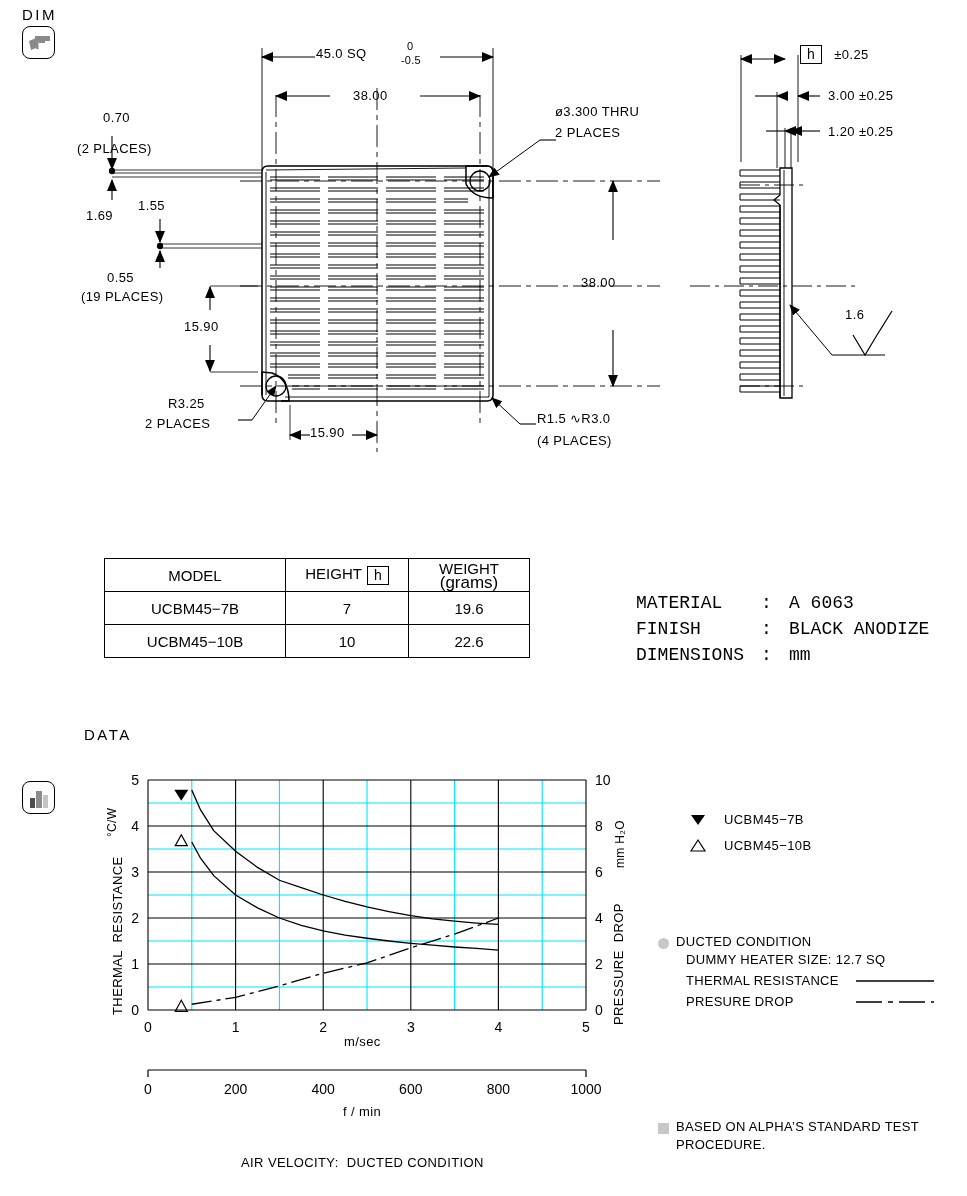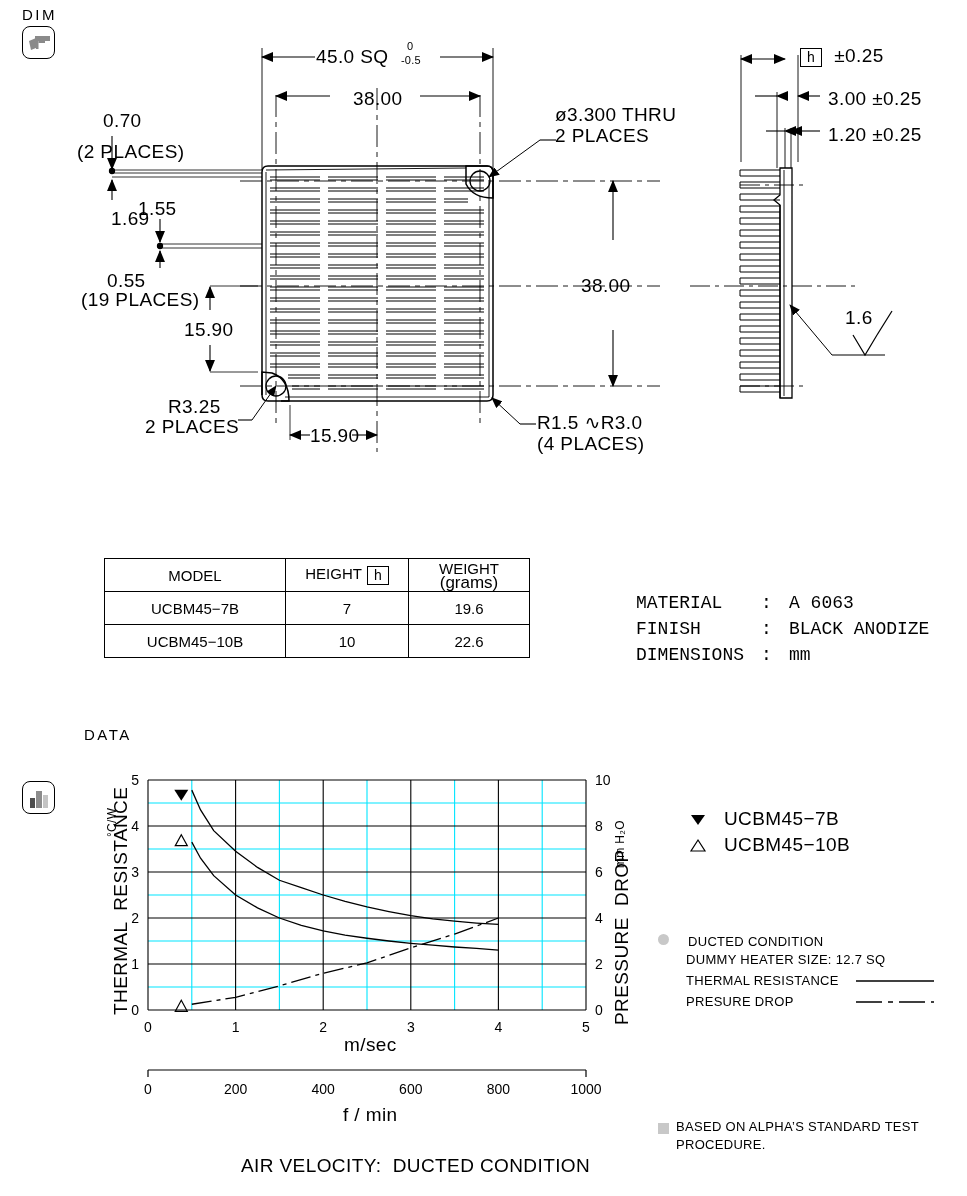--- a/index.html
+++ b/index.html
@@ -1,19 +1,19 @@
 <!DOCTYPE html>
 <html><head>
 <meta charset="utf-8">
 <style>
   html,body{margin:0;padding:0;background:#fff;}
   body{width:967px;height:1196px;position:relative;
        font-family:"Liberation Sans", sans-serif;color:#000;overflow:hidden;}
   .abs{position:absolute;}
-  .txt{font-size:19px;letter-spacing:.4px;white-space:pre;}
+  .txt{font-size:13px;letter-spacing:.4px;white-space:pre;}
   .txt13{font-size:13px;letter-spacing:.3px;white-space:pre;}
   .txt12{font-size:12px;letter-spacing:.3px;white-space:pre;}
   .txt11{font-size:11px;letter-spacing:.2px;white-space:pre;}
   .sect-label{font-size:15px;letter-spacing:2.5px;}
   .icon-box{width:33px;height:33px;border:1.6px solid #000;border-radius:8px;
             box-sizing:border-box;position:relative;background:#fff;}
   svg{display:block;overflow:visible;}
   .vert{writing-mode:vertical-rl;transform:rotate(180deg);white-space:pre;}
   table.spec{border-collapse:collapse;}
   table.spec td{border:1.3px solid #000;text-align:center;font-size:15px;
@@ -307,21 +307,21 @@
 
 <div class="abs txt" style="left:316px;top:46px;">45.0 SQ</div>
 <div class="abs txt11" style="left:407px;top:40px;">0</div>
 <div class="abs txt11" style="left:401px;top:54px;">-0.5</div>
 <div class="abs txt" style="left:353px;top:88px;">38.00</div>
 <div class="abs txt" style="left:581px;top:275px;">38.00</div>
 <div class="abs txt" style="left:555px;top:104px;">ø3.300 THRU</div>
 <div class="abs txt" style="left:555px;top:125px;">2 PLACES</div>
 <div class="abs txt" style="left:103px;top:110px;">0.70</div>
 <div class="abs txt" style="left:77px;top:141px;">(2 PLACES)</div>
-<div class="abs txt" style="left:86px;top:208px;margin-left:25px;">1.69</div>
+<div class="abs txt" style="left:86px;top:208px;">1.69</div>
 <div class="abs txt" style="left:138px;top:198px;">1.55</div>
 <div class="abs txt" style="left:107px;top:270px;">0.55</div>
 <div class="abs txt" style="left:81px;top:289px;">(19 PLACES)</div>
 <div class="abs txt" style="left:184px;top:319px;">15.90</div>
 <div class="abs txt" style="left:310px;top:425px;">15.90</div>
 <div class="abs txt" style="left:168px;top:396px;">R3.25</div>
 <div class="abs txt" style="left:145px;top:416px;">2 PLACES</div>
 <div class="abs txt" style="left:537px;top:411px;">R1.5 ∿R3.0</div>
 <div class="abs txt" style="left:537px;top:433px;">(4 PLACES)</div>
 
@@ -571,21 +571,21 @@
     <span style="width:34px;">
       <svg width="16" height="13">
           <path d="M8,1 L15,12 L1,12 Z" fill="none" stroke="#000" stroke-width="1.2"></path>
         </svg>
     </span>
     <span class="txt">UCBM45−10B</span>
   </div>
 </div>
 
 <div class="abs" style="left:658px;top:934px;">
-  <div style="display:flex;align-items:flex-start;gap:12px;">
+  <div style="display:flex;align-items:flex-end;">
     <span class="bullet-c" style="margin-right:7px;"></span>
     <span class="txt13">DUCTED CONDITION</span>
   </div>
   <div class="txt13" style="margin-left:28px;line-height:21px;">DUMMY HEATER SIZE: 12.7 SQ</div>
   <div style="margin-left:28px;display:flex;align-items:center;line-height:21px;">
     <span class="txt13" style="width:170px;">THERMAL RESISTANCE</span>
     <span>
       <svg width="78" height="6">
           <line x1="0" y1="3" x2="78" y2="3" stroke="#000" stroke-width="1.3"></line>
         </svg>

